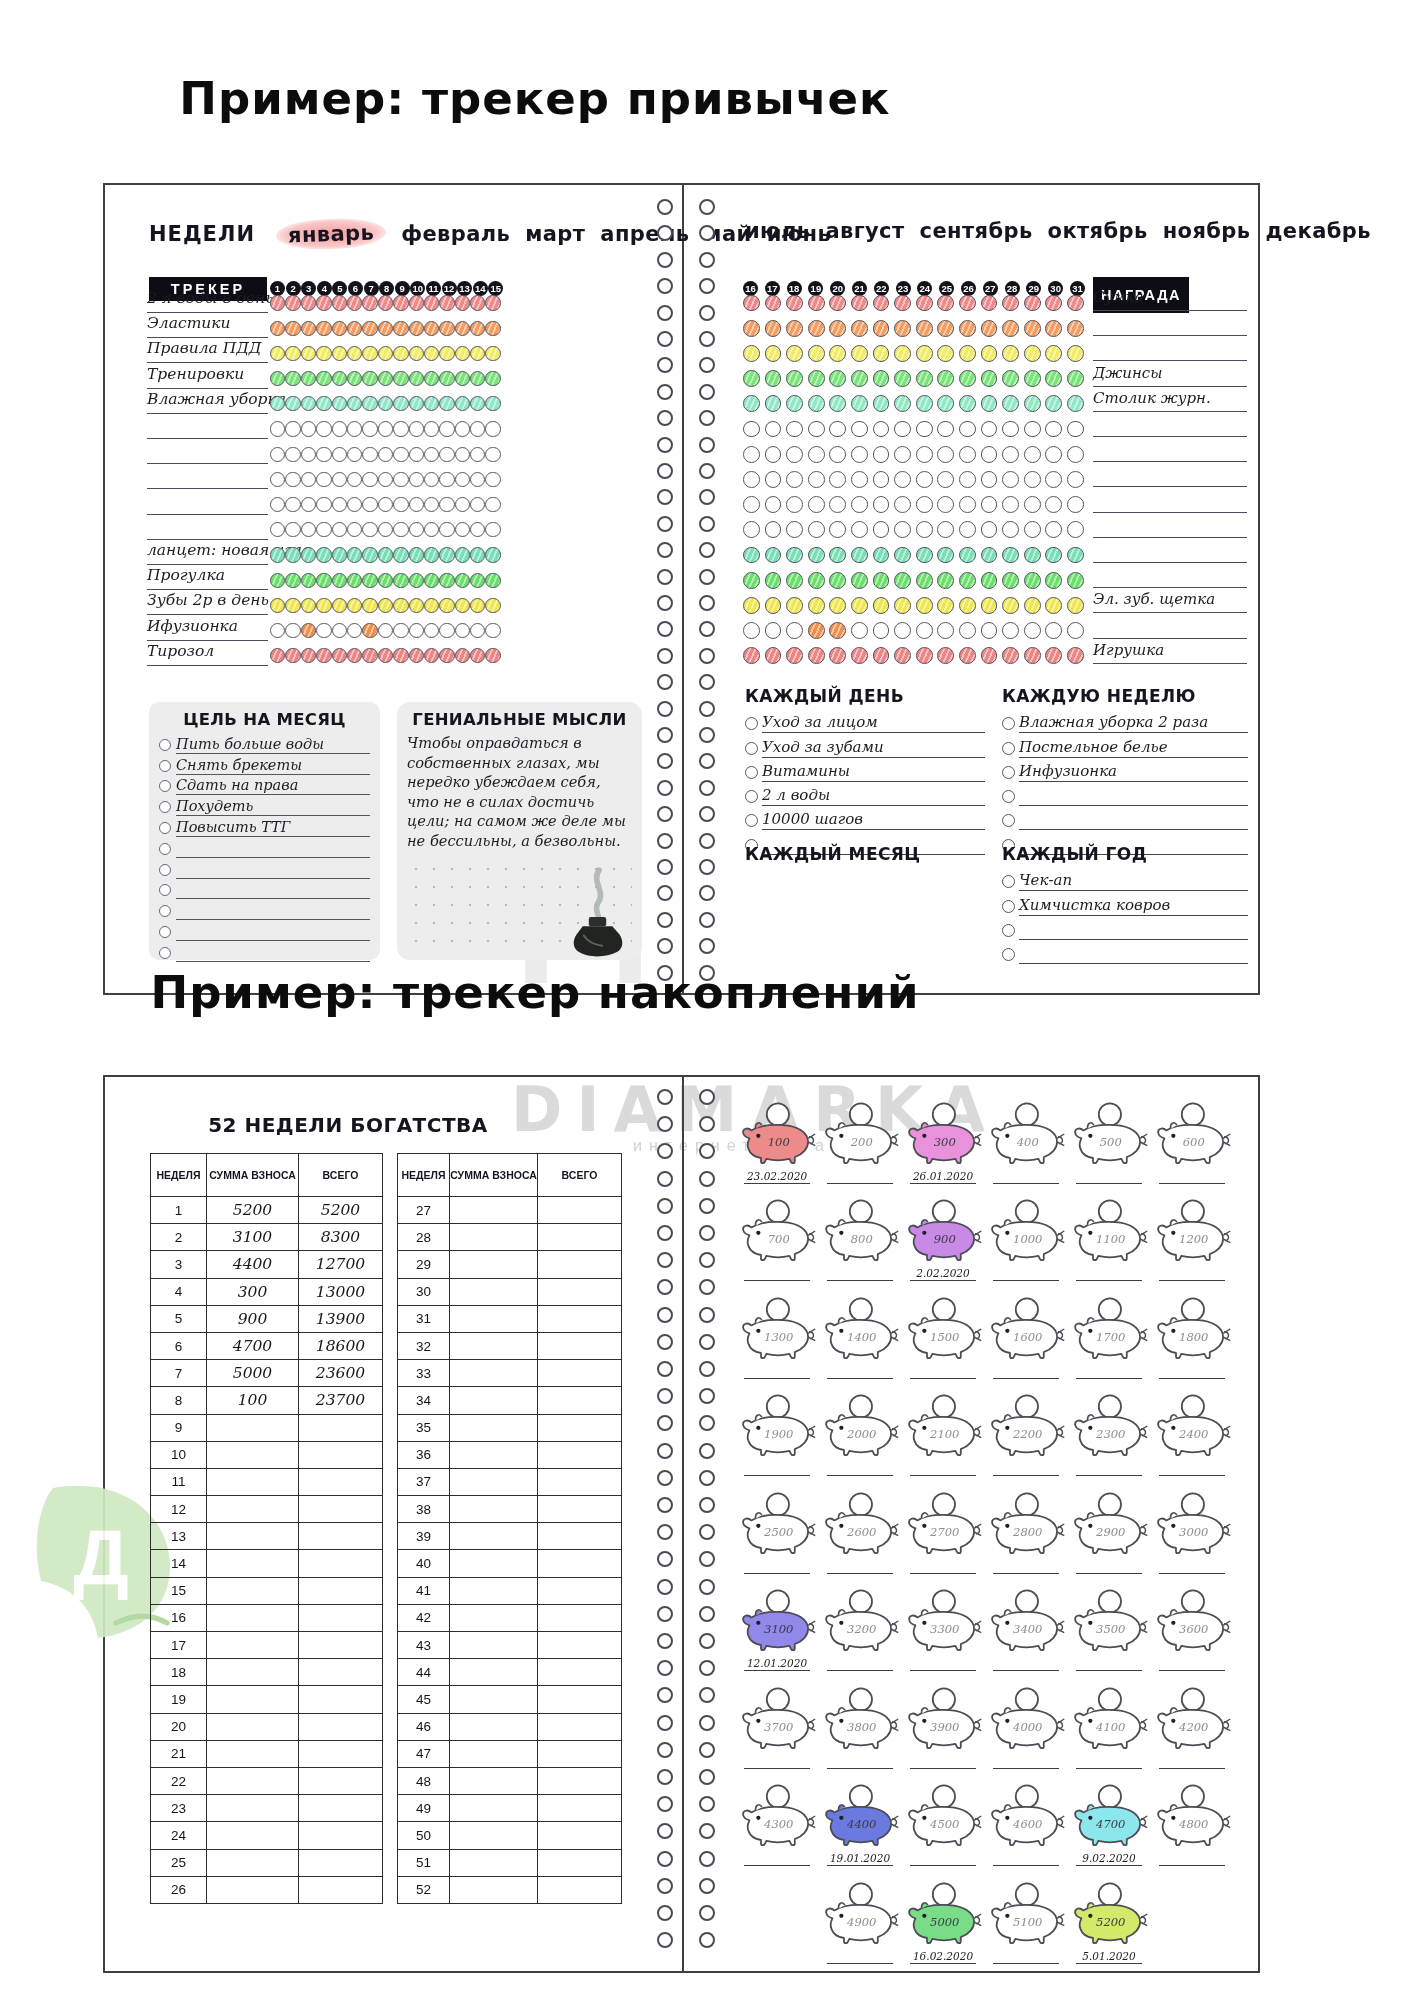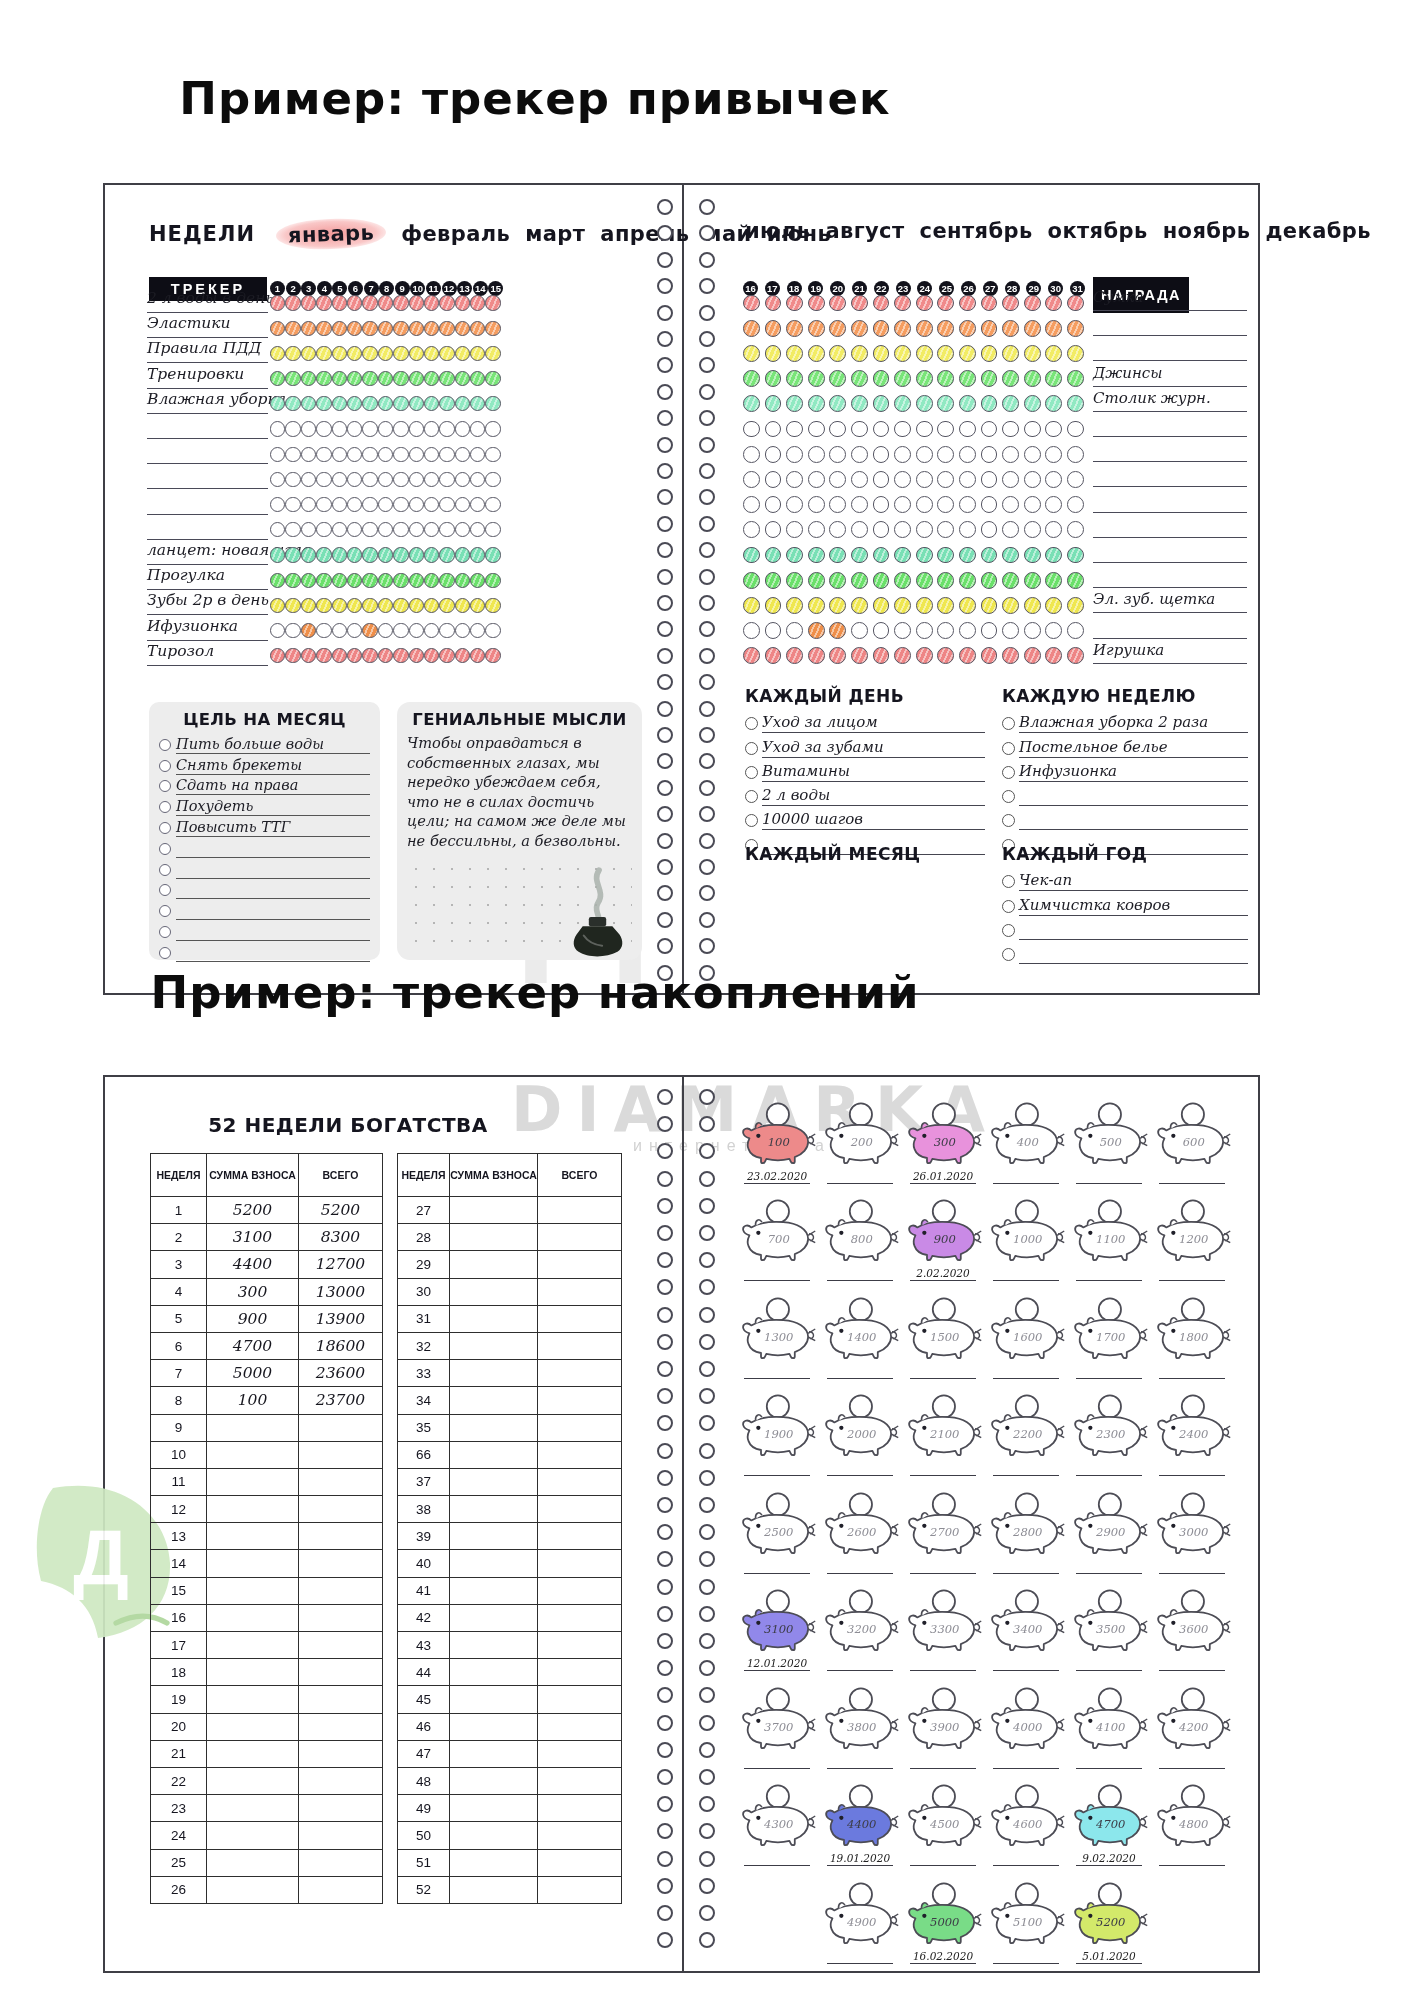--- a/index.html
+++ b/index.html
@@ -1129,21 +1129,21 @@
             <td class="wk">34</td>
             <td class="val"></td>
             <td class="val"></td>
           </tr>
           <tr>
             <td class="wk">35</td>
             <td class="val"></td>
             <td class="val"></td>
           </tr>
           <tr>
-            <td class="wk">66</td>
+            <td class="wk">36</td>
             <td class="val"></td>
             <td class="val"></td>
           </tr>
           <tr>
             <td class="wk">37</td>
             <td class="val"></td>
             <td class="val"></td>
           </tr>
           <tr>
             <td class="wk">38</td>

